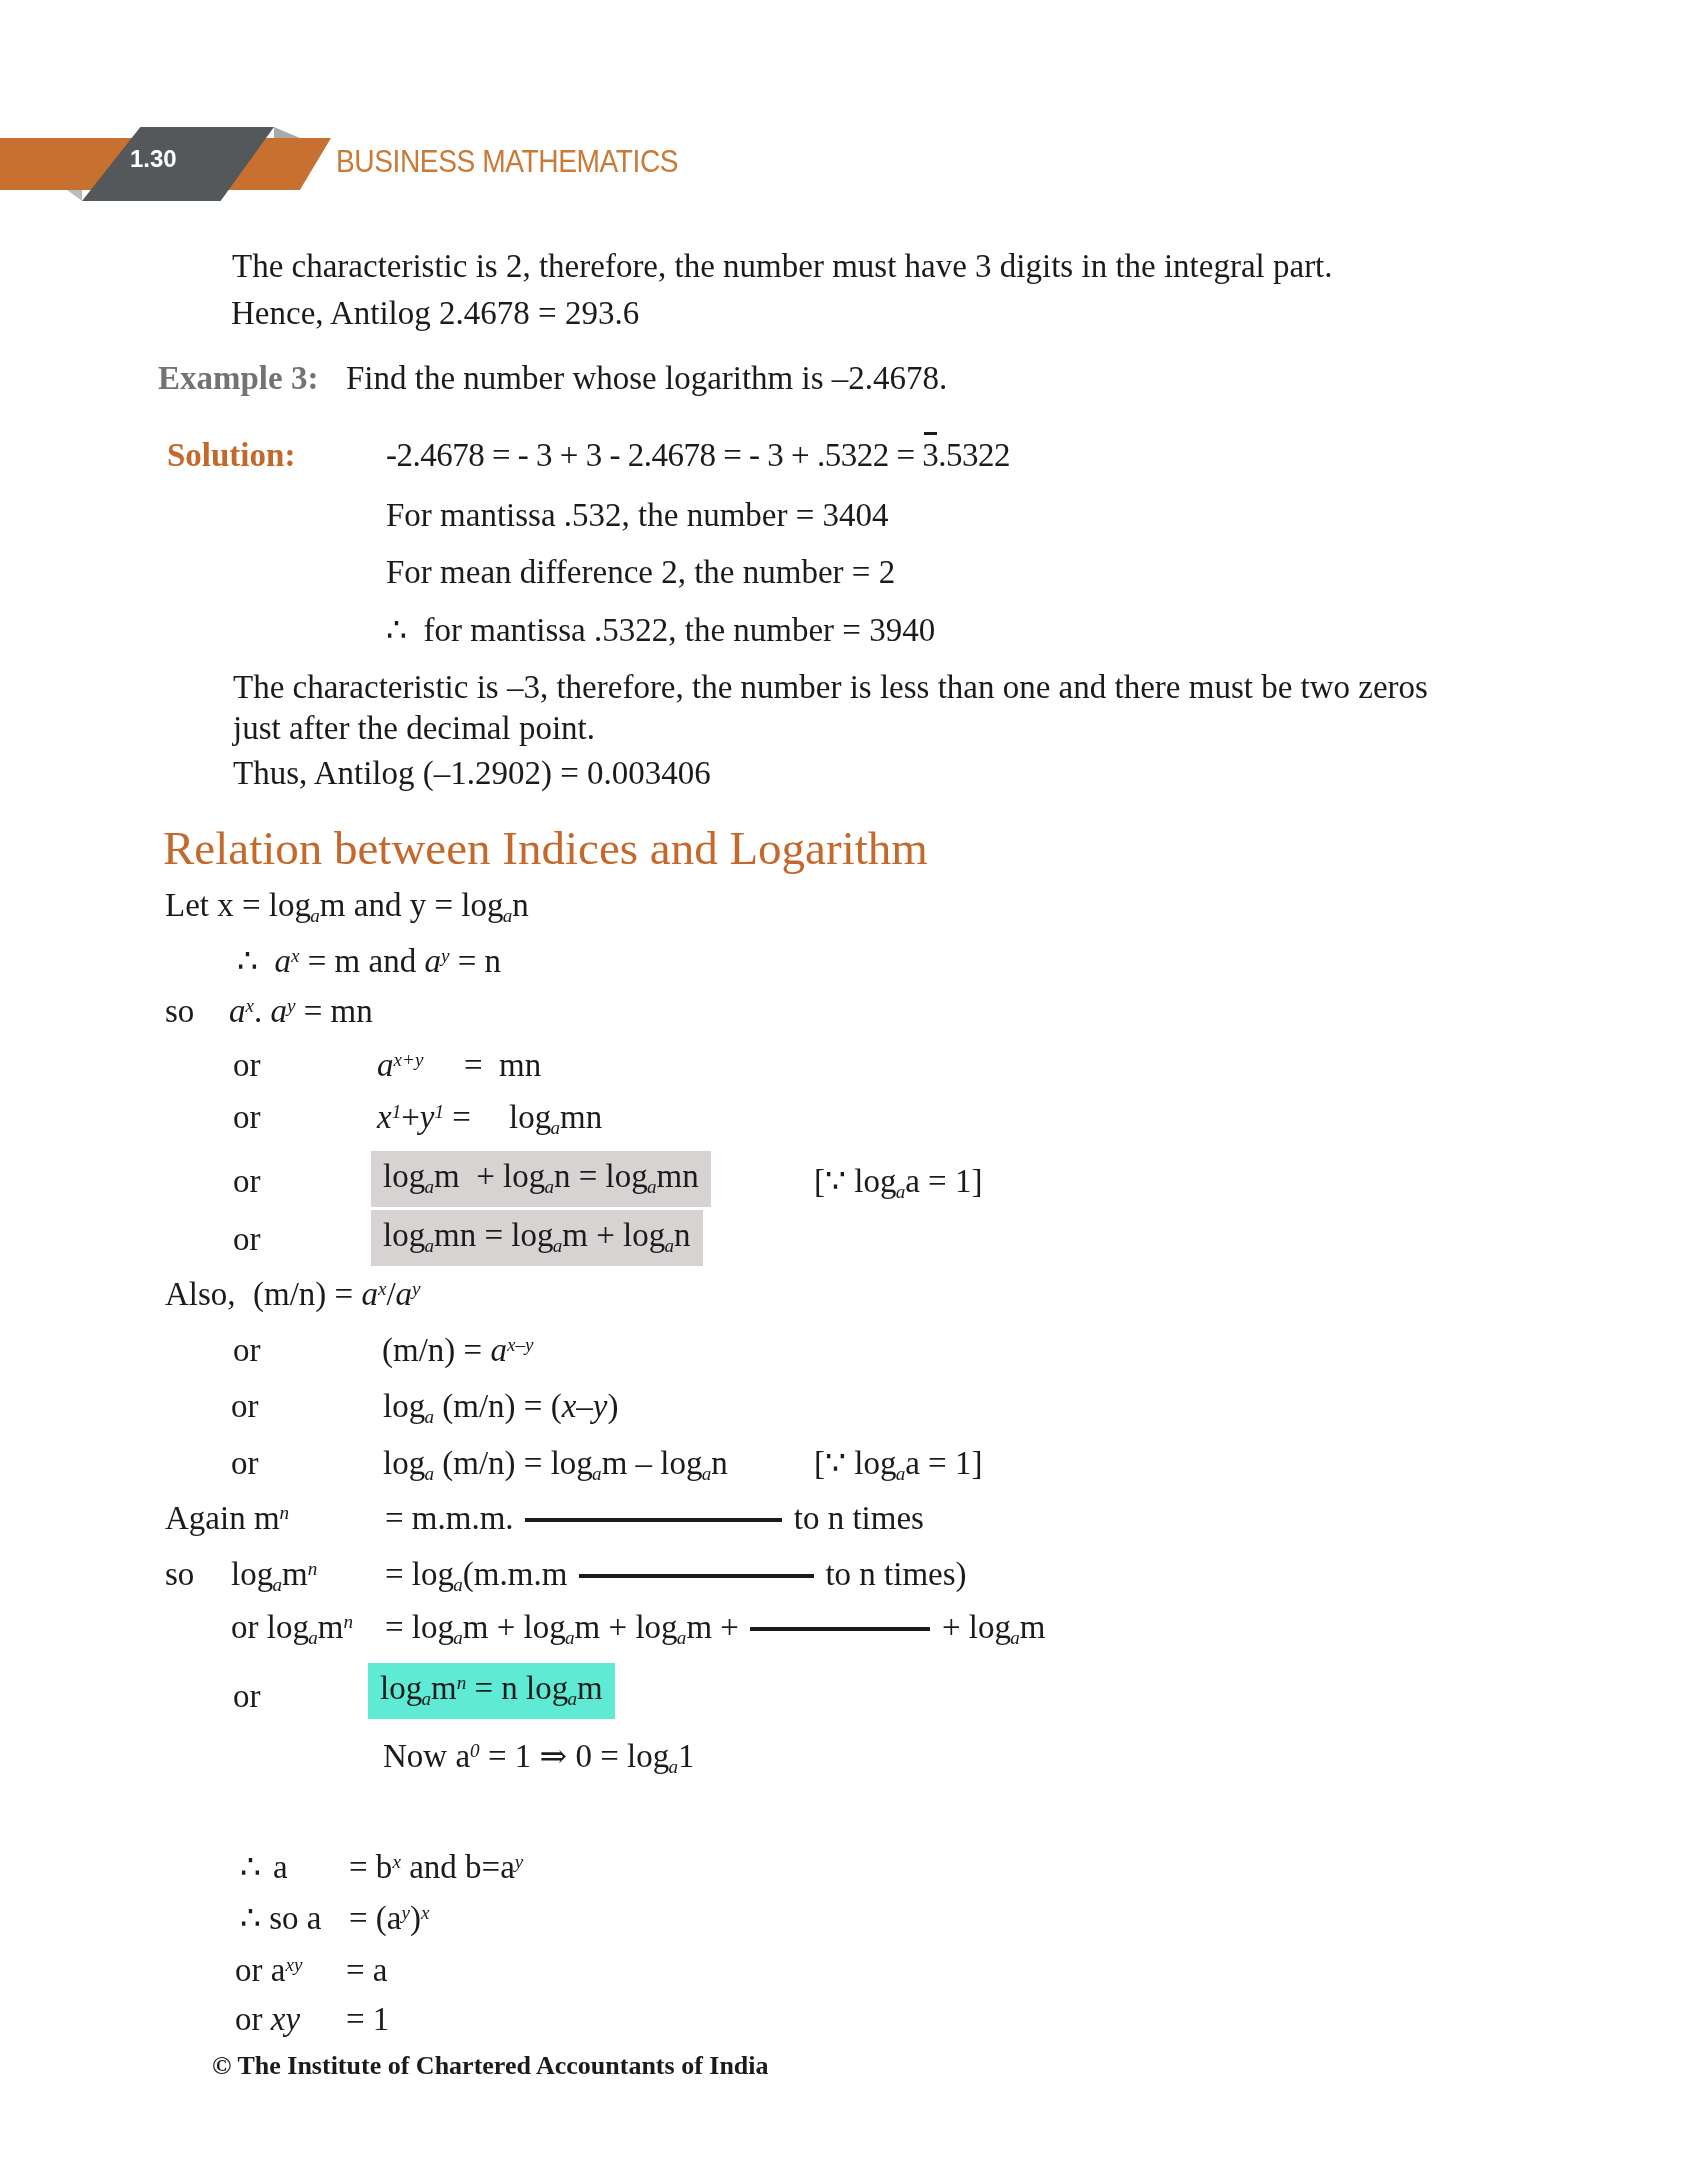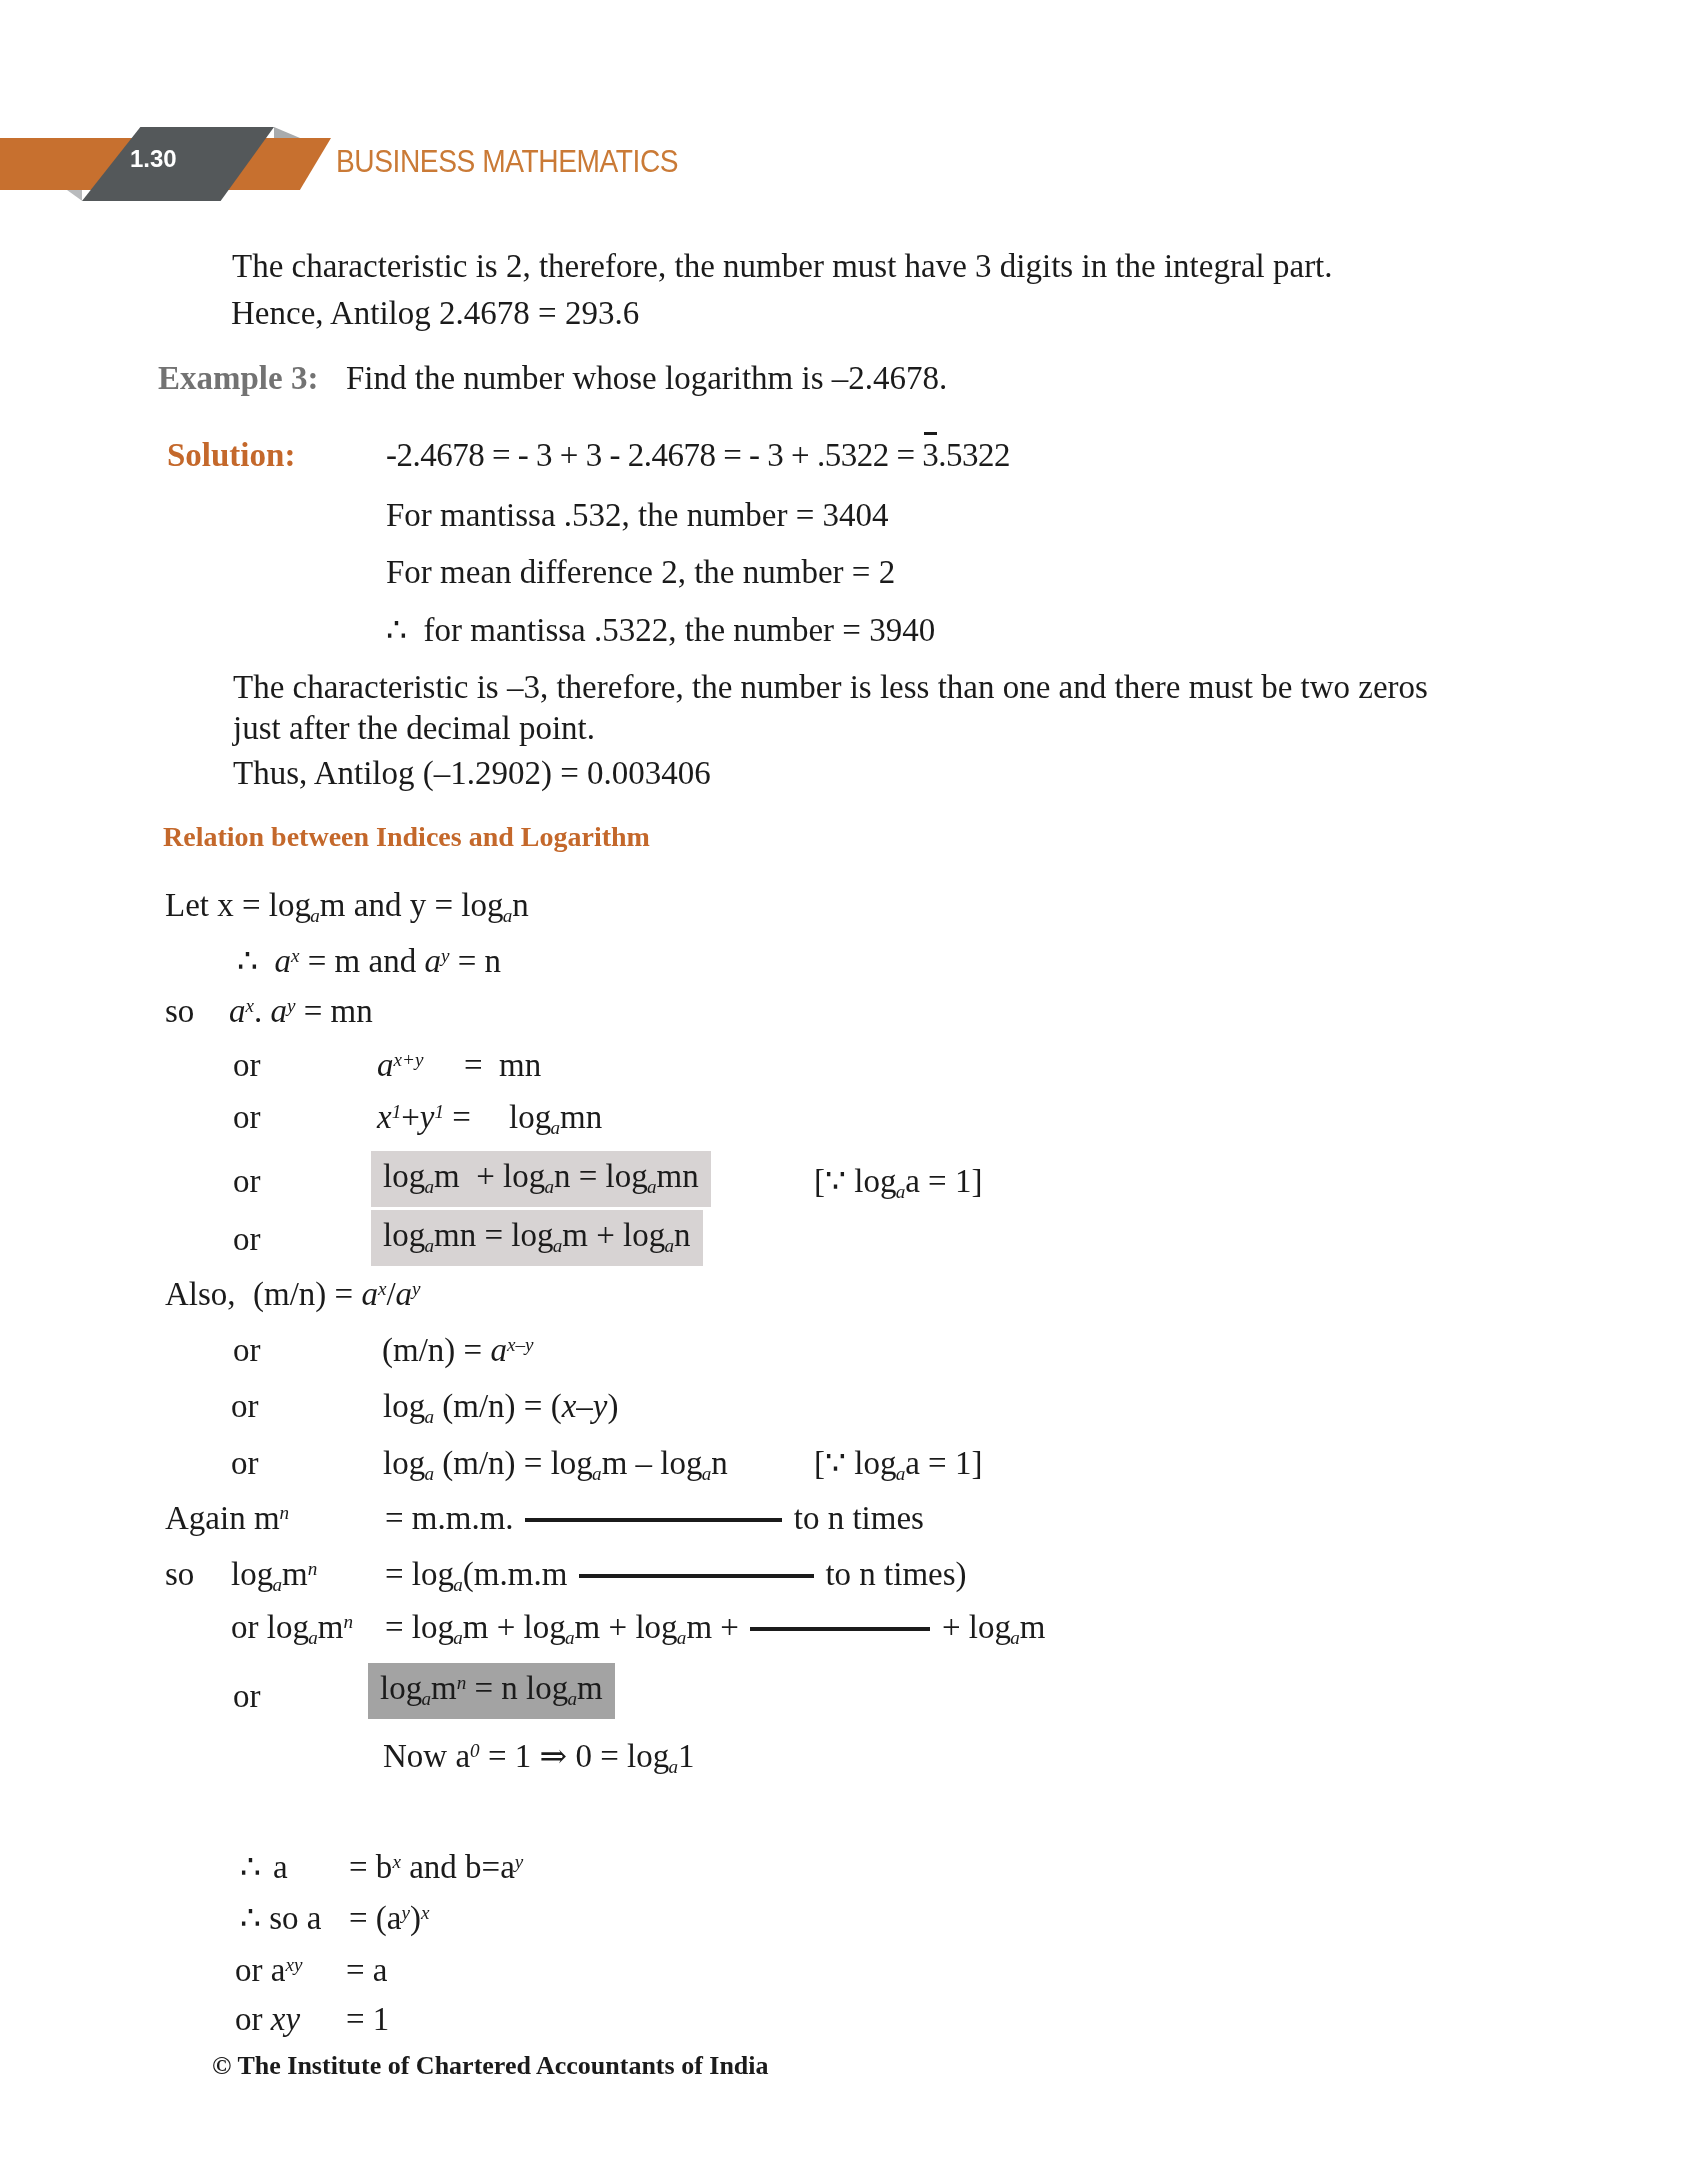--- a/index.html
+++ b/index.html
@@ -15,21 +15,21 @@
   .fold2{position:absolute;left:67px;top:190px;width:15.3px;height:11px;
          clip-path:polygon(100% 0,100% 100%,0 0);}
   .pageno{position:absolute;left:130px;top:147px;font-family:"Liberation Sans","DejaVu Sans",sans-serif;
           font-weight:bold;font-size:24px;line-height:1;color:#ffffff;}
   .booktitle{position:absolute;left:336px;top:145px;font-family:"Liberation Sans","DejaVu Sans",sans-serif;
           font-size:32px;line-height:1;letter-spacing:-0.5px;transform:scaleX(0.88);transform-origin:left top;}
   
   .ln{position:absolute;left:0;width:1703px;height:52px;}
   .seg{position:absolute;top:0;white-space:pre;font-size:33px;line-height:1.15;}
   .orange{font-weight:bold;}
-  .heading{font-size:28px;font-weight:bold;}
+  .heading{font-size:47px;font-weight:normal;}
   .footer{font-size:26px;font-weight:bold;}
   .hl{display:inline-block;padding:8.2px 12px 9.3px 12px;line-height:1.05;}
   sub{font-size:0.58em;font-style:italic;vertical-align:-0.32em;margin-left:-0.04em;}
   sup{font-size:0.58em;font-style:italic;vertical-align:0.5em;}
   i{font-style:italic;}
   .dash{display:inline-block;height:3.8px;background:#1b1b1b;vertical-align:0.22em;margin:0 3.3px;}
   .ov{position:relative;display:inline-block;}
   .ov::before{content:"";position:absolute;left:1.6px;right:1.6px;top:-0.15em;height:0.085em;background:#1b1b1b;}
 </style>
 </head>
@@ -135,21 +135,21 @@
     <span class="seg" style="left:165px">so</span>
     <span class="seg" style="left:231px">log<sub>a</sub>m<sup>n</sup></span>
     <span class="seg" style="left:385px">= log<sub>a</sub>(m.m.m <span class="dash" style="width:235px"></span> to n times)</span>
   </div>
   <div class="ln" style="top:1609px">
     <span class="seg" style="left:231px">or log<sub>a</sub>m<sup>n</sup></span>
     <span class="seg" style="left:385px">= log<sub>a</sub>m + log<sub>a</sub>m + log<sub>a</sub>m + <span class="dash" style="width:180px"></span> + log<sub>a</sub>m</span>
   </div>
   <div class="ln" style="top:1663px">
     <span class="seg" style="left:233px;top:14.7px">or</span>
-    <span class="seg" style="left:368px"><span class="hl" style="background: #a3a3a3; text-align: right;">log<sub>a</sub>m<sup>n</sup> = n log<sub>a</sub>m</span></span>
+    <span class="seg" style="left:368px"><span class="hl" style="background: #5eead4; text-align: right;">log<sub>a</sub>m<sup>n</sup> = n log<sub>a</sub>m</span></span>
   </div>
   <div class="ln" style="top:1738px">
     <span class="seg" style="left:383px">Now a<sup>0</sup> = 1 ⇒ 0 = log<sub>a</sub>1</span>
   </div>
   <div class="ln" style="top:1849px">
     <span class="seg" style="left:240px">∴</span>
     <span class="seg" style="left:273px">a</span>
     <span class="seg" style="left:349px">= b<sup>x</sup> and b=a<sup>y</sup></span>
   </div>
   <div class="ln" style="top:1900px">

